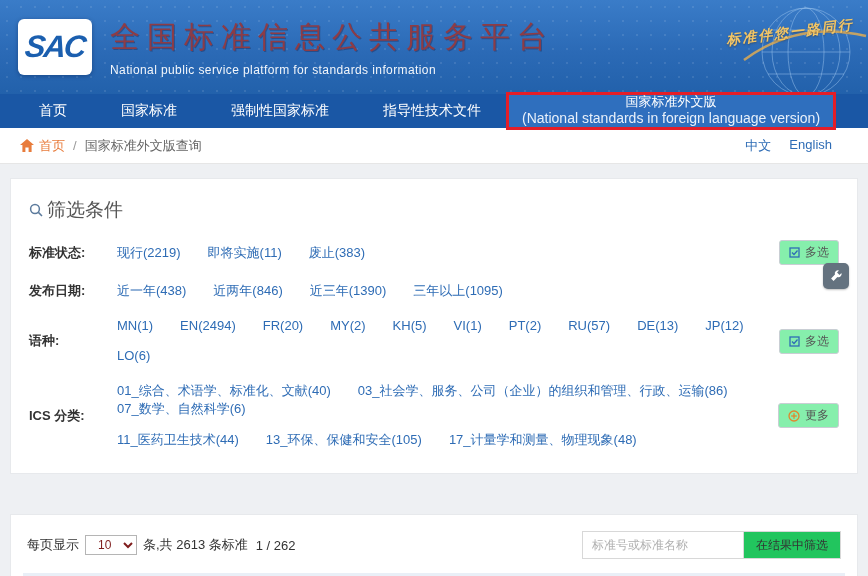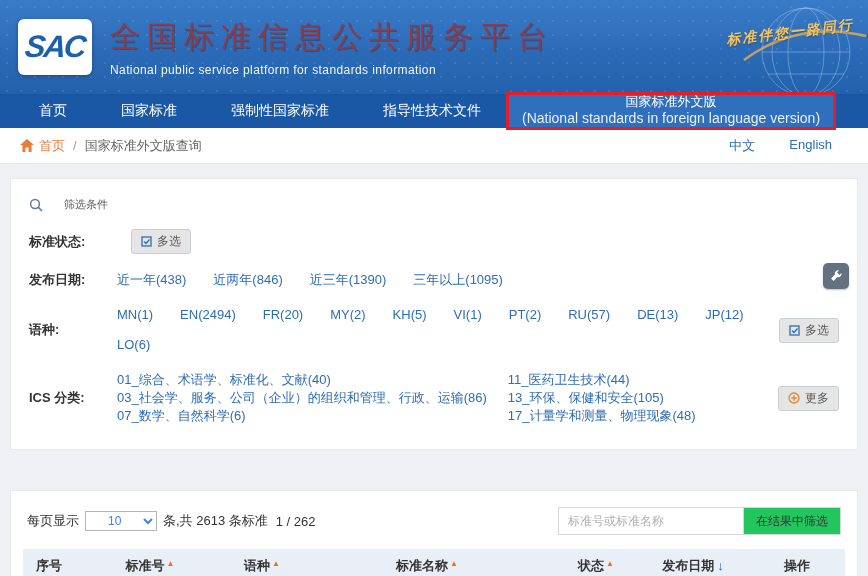--- a/index.html
+++ b/index.html
@@ -28,45 +28,45 @@
   .nav-item.active{flex-direction:column;justify-content:center;background:#2f6fbe;padding:2px 14px;line-height:1.15;
     outline:3px solid #e41e28;outline-offset:-1px}
   .nav-item.active .main{font-size:13px}
   .nav-item.active .sub{font-size:14px;color:#e8f0fa}
 
   
   .crumb{height:36px;background:#fff;border-bottom:1px solid #e6e6e6;display:flex;align-items:center;
     padding:0 20px;font-size:13px;color:#666}
   .crumb .home-link{display:flex;align-items:center;gap:5px;color:#e87c3c;cursor:pointer}
   .crumb .sep{color:#999;margin:0 8px}
-  .crumb-right{margin-left:auto;display:flex;gap:34px;padding-right:16px}
+  .crumb-right{margin-left:auto;display:flex;gap:18px;padding-right:16px}
   .lang{color:#2e6cb5;cursor:pointer}
 
   
   .fcard{margin:14px 10px 40px;background:#fff;border:1px solid #e7e9ec;padding:18px 18px 24px;position:relative}
-  .ftitle{display:flex;align-items:center;gap:21px;font-size:11px;color:#555;margin-bottom:6px}
+  .ftitle{display:flex;align-items:center;gap:4px;font-size:19px;color:#555;margin-bottom:6px}
   .frow{display:flex;align-items:center;margin-top:17px;font-size:13px;line-height:18px}
   .flabel{width:88px;font-weight:bold;color:#333;flex:none}
   .fopts{display:flex;flex-wrap:wrap;column-gap:27px;row-gap:12px;flex:1}
-  .fcol{flex:1;display:flex;flex-direction:row;gap:13px}
+  .fcol{flex:1;display:flex;flex-direction:column;gap:13px}
   .fline{display:flex;column-gap:27px;flex-wrap:wrap}
   .opt{color:#2e6cb5;cursor:pointer;text-decoration:none}
   .fact{flex:none;margin-left:14px}
   .chip-btn{display:inline-flex;align-items:center;gap:5px;border:1px solid #c9ced4;border-radius:3px;
-    padding:3px 9px;font-size:12px;color:#555;background:#e5e5e5;cursor:pointer;white-space:nowrap}
+    padding:3px 9px;font-size:12px;color:#555;background:#86efac;cursor:pointer;white-space:nowrap}
   .tool-btn{position:absolute;right:8px;top:84px;width:26px;height:26px;background:#64727f;border-radius:5px;
     display:flex;align-items:center;justify-content:center;cursor:pointer;box-shadow:0 1px 2px rgba(0,0,0,.25)}
 
   
   .rcard{margin:0 10px;background:#fff;border:1px solid #e7e9ec;padding:14px 12px 0;min-height:160px}
   .rtoolbar{display:flex;align-items:center;font-size:13px;color:#333;margin:2px 4px 14px}
-  .per-select{border:1px solid #b5b5b5;font-size:12px;padding:1px 18px;margin:0 6px;color:#3b82f6;background:#fff;cursor:pointer}
+  .per-select{border:1px solid #b5b5b5;font-size:12px;padding:1px 8px;margin:0 6px;color:#7f1d1d;background:#fff;cursor:pointer}
   .page-info{margin-left:8px}
   .search-wrap{margin-left:auto;display:flex}
-  .search-input{width:186px;height:28px;border:1px solid #d8d8d8;padding:0 9px;font-size:12px;color:#333;outline:none}
+  .search-input{width:162px;height:28px;border:1px solid #d8d8d8;padding:0 9px;font-size:12px;color:#333;outline:none}
   .search-input::placeholder{color:#b0b0b0}
   .btn-filter{height:28px;border:1px solid #d8d8d8;margin-left:-1px;background:#22c55e;padding:0 12px;font-size:12px;
     color:#333;cursor:pointer}
 
   table{width:100%;border-collapse:collapse;font-size:13px}
   thead th{background:#e9eff7;height:33px;font-weight:bold;color:#333;white-space:nowrap;cursor:pointer}
   td.cell-name,th.col-name-h{width:auto}
   .w-idx{width:52px}.w-code{width:150px}.w-lang{width:74px}.w-status{width:82px}.w-date{width:112px}.w-op{width:96px}
   .sort-asc{color:#e8751a;font-size:8px;vertical-align:4px;margin-left:2px}
   .sort-desc{color:#1f5fae;font-weight:bold;margin-left:3px;font-size:13px}
@@ -126,20 +126,25 @@
   <div class="ftitle">
     <svg width="14" height="14" viewBox="0 0 14 14">
       <circle cx="6" cy="6" r="4.4" fill="none" stroke="#5b7a9c" stroke-width="1.5"></circle>
       <line x1="9.4" y1="9.4" x2="13" y2="13" stroke="#5b7a9c" stroke-width="1.5"></line>
     </svg>
     <span>筛选条件</span>
   </div>
 
   <div class="frow">
     <span class="flabel">标准状态:</span>
+    <div class="fopts">
+      <a class="opt">现行(2219)</a>
+      <a class="opt">即将实施(11)</a>
+      <a class="opt">废止(383)</a>
+    </div>
     <span class="fact">
       <button class="chip-btn">
         <svg width="11" height="11" viewBox="0 0 11 11">
           <rect x="1" y="1" width="9" height="9" fill="none" stroke="#2e6cb5" stroke-width="1.3"></rect>
           <path d="M3 5.5 L5 7.5 L8.5 3.5" fill="none" stroke="#2e6cb5" stroke-width="1.3"></path>
         </svg>
         <span>多选</span>
       </button>
     </span>
   </div>

